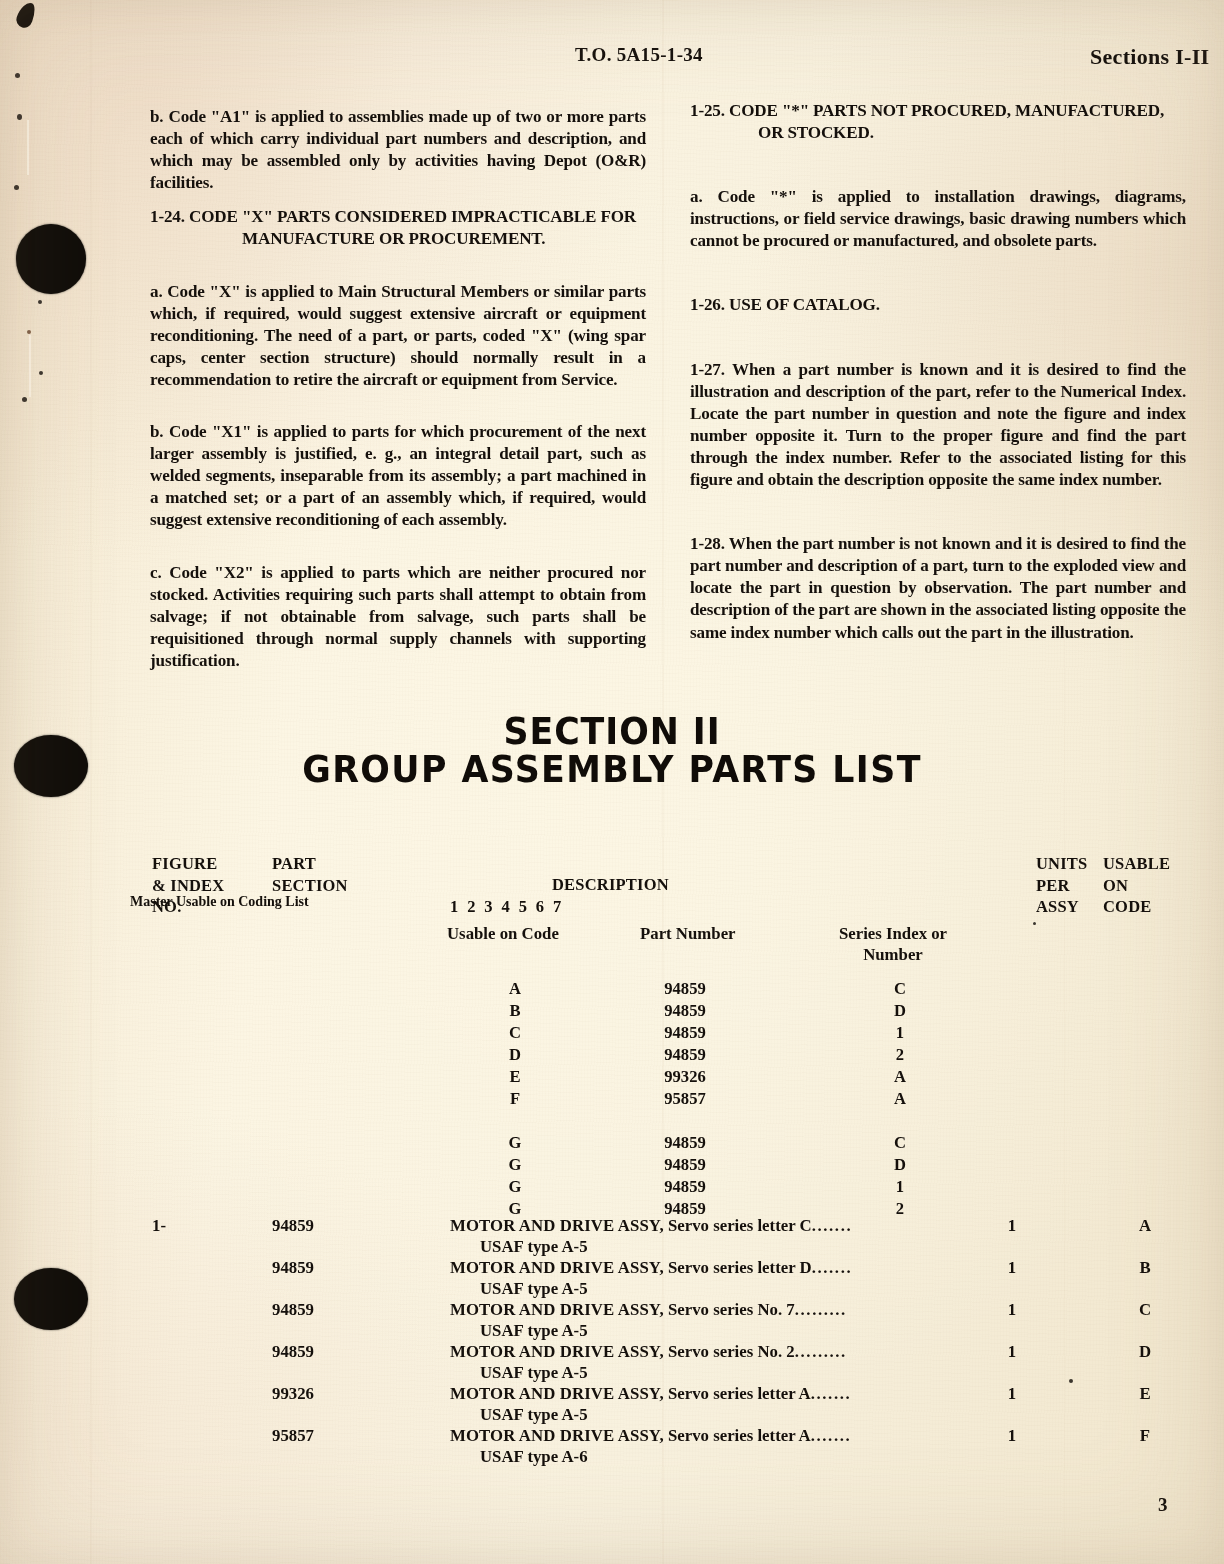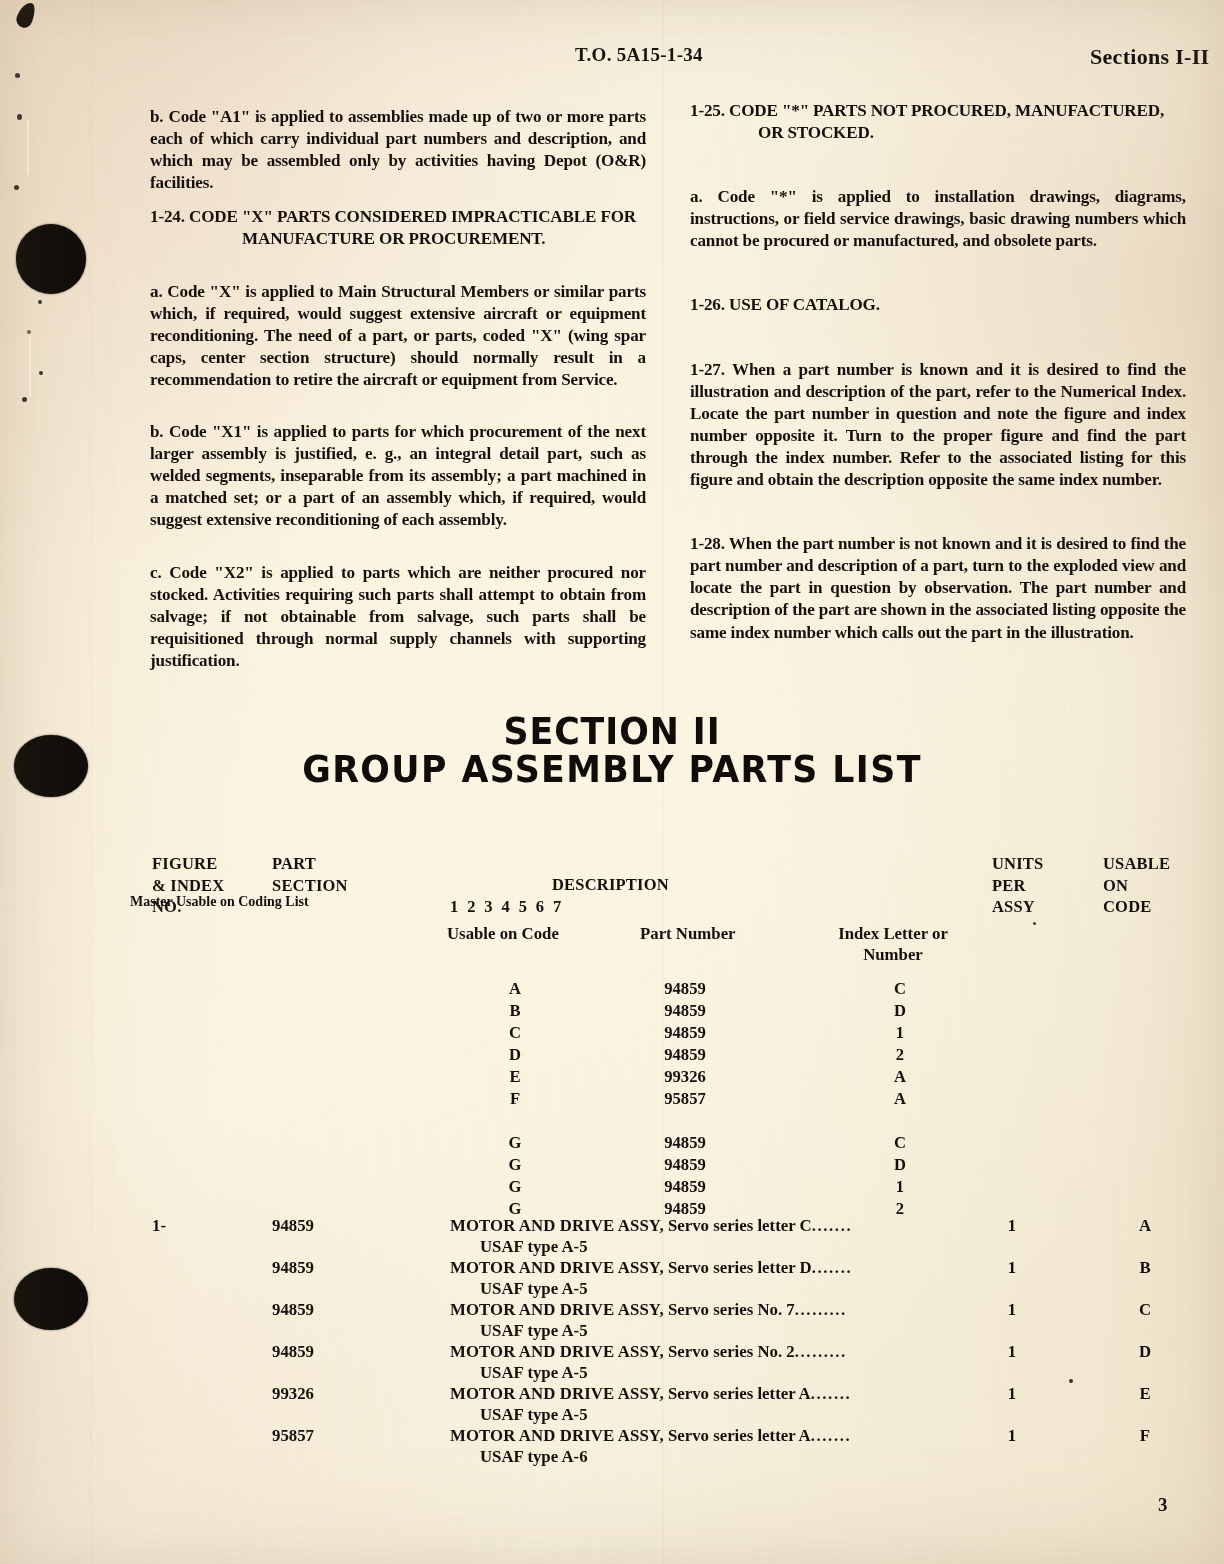--- a/index.html
+++ b/index.html
@@ -120,21 +120,21 @@
     font-weight: bold;
     font-size: 16.5px;
     line-height: 21.5px;
     letter-spacing: .2px;
     margin-top: 40px;
   }
   #th-figure      { left: 152px; top: 813px; }
   #th-part        { left: 272px; top: 813px; }
   #th-description { left: 552px; top: 834px; }
   #th-digits      { left: 450px; top: 856px; letter-spacing: 2.4px; }
-  #th-units       { left: 992px; top: 813px; }
+  #th-units       { left: 1036px; top: 813px; }
   #th-usable      { left: 1103px; top: 813px; }
 
   #coding-title {
     position: absolute;
     left: 0; top: 894px; width: 1224px;
     padding-left: 130px;
     box-sizing: border-box;
     text-align: left;
     font-weight: bold;
     font-size: 14px;
@@ -238,21 +238,21 @@
   <div class="tbl-hdr" id="th-units" style="white-space:pre;">UNITS
 PER
 ASSY</div>
   <div class="tbl-hdr" id="th-usable" style="white-space:pre;">USABLE
 ON
 CODE</div>
 
   <div id="coding-title">Master Usable on Coding List</div>
   <div class="coding-hdr" id="ch-code">Usable on Code</div>
   <div class="coding-hdr" id="ch-part">Part Number</div>
-  <div class="coding-hdr" id="ch-series">Index Letter or Number</div>
+  <div class="coding-hdr" id="ch-series">Series Index or Number</div>
 
   <div id="coding-rows">
       <div class="code-row">
         <span class="cr-code">A</span>
         <span class="cr-part">94859</span>
         <span class="cr-series">C</span>
       </div>
       <div class="code-row">
         <span class="cr-code">B</span>
         <span class="cr-part">94859</span>

